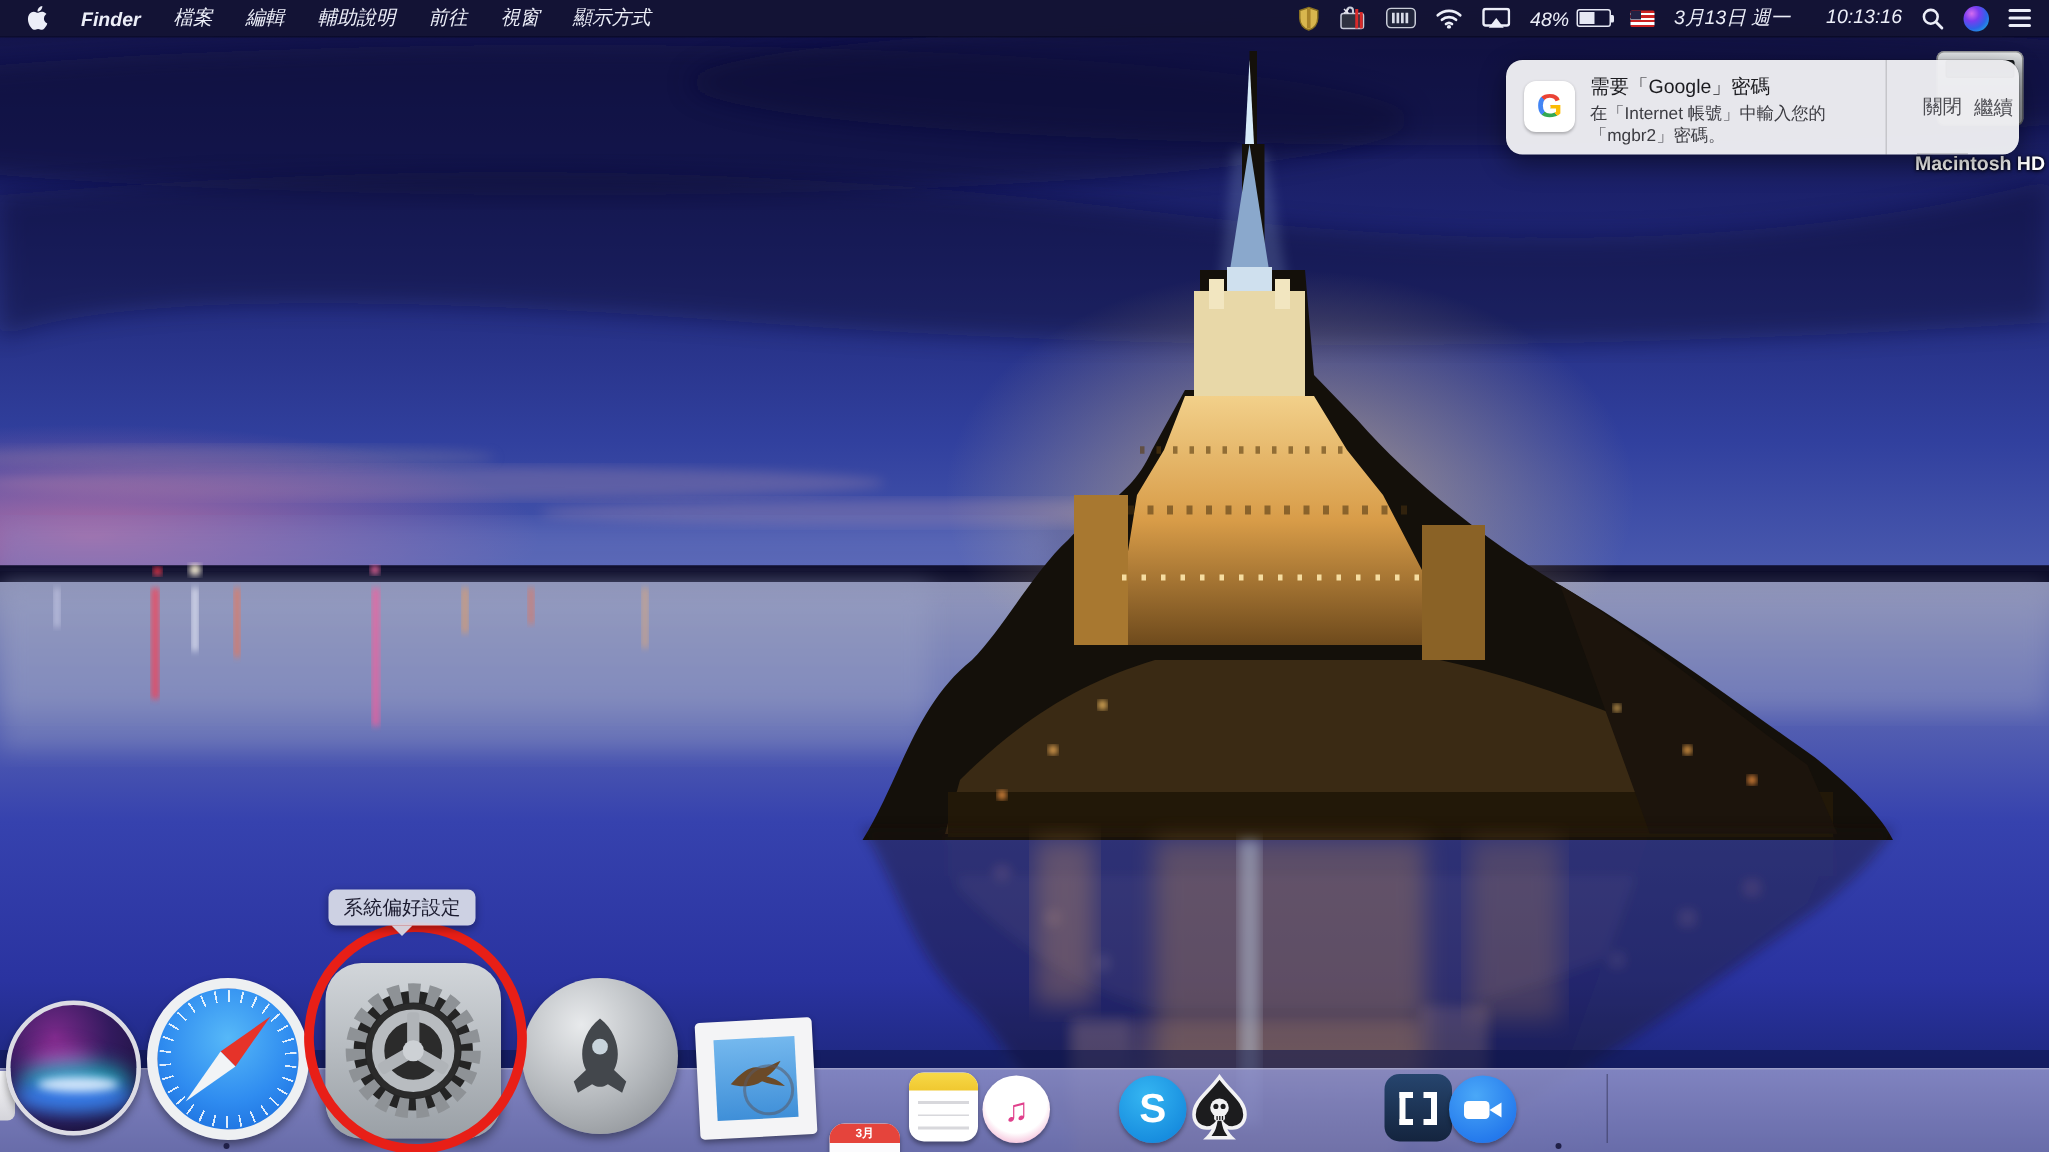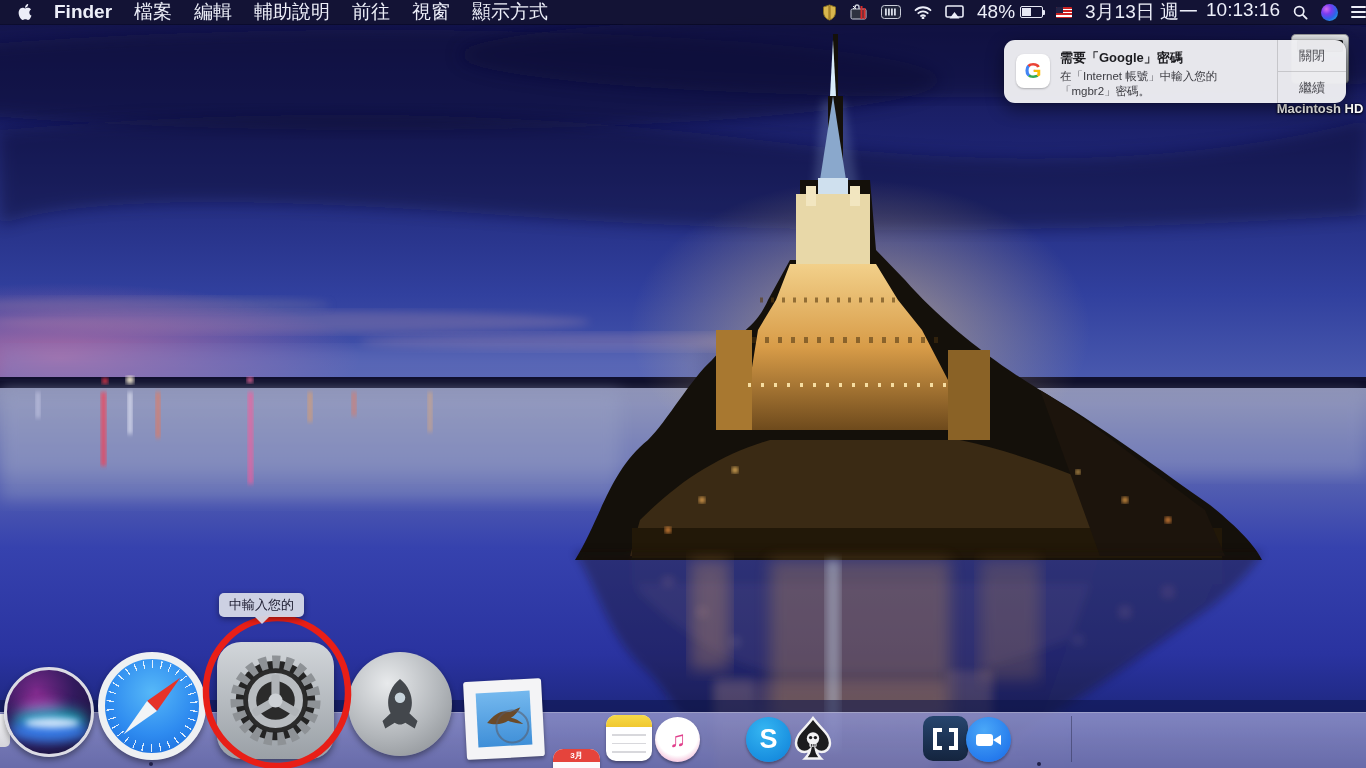--- a/index.html
+++ b/index.html
@@ -6,62 +6,62 @@
   .screen{position:relative;width:1366px;height:768px;overflow:hidden;
           background:#0a0f3c;font-family:"Liberation Sans",sans-serif;
           -webkit-font-smoothing:antialiased;}
 
   
   #wallpaper{position:absolute;left:0;top:0;width:1366px;height:768px;}
 
   
   .menubar{position:absolute;left:0;top:0;width:1366px;height:24px;
            background:rgba(20,20,52,0.96);display:flex;align-items:center;
-           color:#eceef8;font-size:19px;z-index:50;
-           box-shadow:0 1px 0 rgba(0,0,0,.4);}
+           color:#eceef8;font-size:13px;z-index:50;
+           box-shadow:0 1px 0 rgba(0,0,0,.4);font-style:italic;}
   .menubar .left{display:flex;align-items:center;gap:22px;padding-left:18px;}
   .menubar .left .mi{cursor:default;}
   .menubar .appname{font-weight:bold;}
-  .menubar .right{margin-left:auto;display:flex;align-items:center;gap:13px;}
+  .menubar .right{margin-left:auto;display:flex;align-items:center;gap:13px;padding-right:12px;}
   .sticon{display:flex;align-items:center;justify-content:center;height:24px;}
   .battery-group{display:flex;align-items:center;gap:5px;}
   .batt{width:21px;height:10px;border:1px solid #e6e8f4;border-radius:2px;position:relative;}
   .batt:after{content:"";position:absolute;right:-3px;top:2.5px;width:2px;height:5px;background:#e6e8f4;border-radius:0 1px 1px 0;}
   .batt .lvl{position:absolute;left:1px;top:1px;bottom:1px;width:45%;background:#e6e8f4;}
   .usflag{width:16px;height:11px;position:relative;border-radius:1px;overflow:hidden;
     background:repeating-linear-gradient(#c22 0 1.6px,#fff 1.6px 3.2px);}
   .usflag:after{content:"";position:absolute;left:0;top:0;width:7px;height:6px;background:#224;}
   .ncicon{display:flex;flex-direction:column;gap:3px;}
   .ncicon i{display:block;width:15px;height:2px;background:#eceef8;border-radius:1px;}
   .siri-orb{width:17px;height:17px;border-radius:50%;
     background:radial-gradient(circle at 32% 30%,#d46cf0 0%,#7a3cf0 30%,#2e62e8 60%,#15c8d8 100%);}
-  .datetime{display:flex;gap:8px;justify-content:space-between;}
+  .datetime{display:flex;gap:24px;justify-content:space-between;}
 
   
   .hd-icon{position:absolute;left:1289px;top:28px;width:62px;height:68px;z-index:10;}
   .hd-body{position:absolute;left:2px;top:6px;width:58px;height:50px;border-radius:5px;
     background:linear-gradient(#e8eaec,#aeb2b6 30%,#8d9196);box-shadow:inset 0 0 0 1px rgba(0,0,0,.35);}
   .hd-slot{position:absolute;left:8px;top:12px;width:46px;height:12px;border-radius:2px;
     background:linear-gradient(#23262a,#3c4046);box-shadow:inset 0 0 0 1px #15171a;}
   .hd-label{position:absolute;left:1250px;top:101px;width:140px;text-align:center;z-index:20;
     color:#fff;font-weight:bold;font-size:13px;text-shadow:0 1px 3px rgba(0,0,0,.95),0 0 2px rgba(0,0,0,.8);}
 
   
   .notif{position:absolute;left:1004px;top:40px;width:342px;height:63px;z-index:40;
     background:rgba(238,238,242,.97);border-radius:11px;display:flex;
     box-shadow:0 6px 18px rgba(0,0,0,.45),0 0 0 .5px rgba(0,0,0,.15);}
   .notif .gtile{width:34px;height:34px;margin:14px 10px 0 12px;border-radius:8px;background:#fff;
     box-shadow:0 1px 2px rgba(0,0,0,.25);display:flex;align-items:center;justify-content:center;}
   .notif .g{font-size:22px;font-weight:bold;
     background:conic-gradient(from -40deg,#ea4335 0 95deg,#fbbc05 95deg 180deg,#34a853 180deg 262deg,#4285f4 262deg 360deg);
     -webkit-background-clip:text;background-clip:text;color:transparent;}
   .notif .txt{flex:1;padding-top:9px;min-width:0;}
-  .notif .title{font-size:13px;font-weight:bold;color:#1b1b1f;margin-bottom:2px;}
+  .notif .title{font-size:13px;font-weight:normal;color:#1b1b1f;margin-bottom:2px;}
   .notif .body{font-size:11.5px;color:#3c3c42;line-height:1.3;width:198px;}
-  .notif .acts{width:68px;border-left:1px solid rgba(0,0,0,.14);display:flex;flex-direction:column;}
+  .notif .acts{width:68px;border-left:1px solid rgba(0,0,0,.14);display:flex;flex-direction:row;padding-left:20px;}
   .notif .acts .act{flex:1;display:flex;align-items:center;justify-content:center;
     font-size:13px;color:#4c4c52;cursor:default;}
   .notif .acts .act:first-child{border-bottom:1px solid rgba(0,0,0,.14);}
 
   
   .dock-shelf{position:absolute;left:0;top:712px;width:1366px;height:56px;z-index:30;
     background:linear-gradient(rgba(158,160,218,.78),rgba(138,140,202,.72));
     border-top:1px solid rgba(255,255,255,.35);}
   .dock-item{position:absolute;z-index:32;}
   .run-dot{position:absolute;width:4px;height:4px;border-radius:50%;background:#202048;z-index:33;}
@@ -416,21 +416,21 @@
         </g>
         <circle cx="50" cy="50" r="6" fill="#cdd1d5"></circle>
       </svg>
     </div>
   </div>
 
   <svg class="red-ellipse" width="155" height="160" viewBox="0 0 155 160">
     <ellipse cx="77" cy="80" rx="71" ry="74" fill="none" stroke="#e81f17" stroke-width="6.5" transform="rotate(-4 77 80)"></ellipse>
   </svg>
 
-  <div class="tooltip">中輸入您的</div>
+  <div class="tooltip">系統偏好設定</div>
 
   <div class="dock-item" style="left:348px;top:652px;">
     <div class="launchpad">
       <svg width="60" height="60" viewBox="0 0 48 48">
           <path fill="#43474c" d="M24,4 c7,5.5 9.5,13 9.5,19 c0,3.2 -0.8,6 -2,8.4 l6.5,6.2 -2.2,6 -7.6,-4.6 c-1.3,0.9 -2.7,1.4 -4.2,1.4 s-2.9,-0.5 -4.2,-1.4 l-7.6,4.6 -2.2,-6 6.5,-6.2 c-1.2,-2.4 -2,-5.2 -2,-8.4 C14.5,17 17,9.5 24,4 z"></path>
           <circle cx="24" cy="19" r="4.2" fill="#c8d4dc"></circle>
         </svg>
     </div>
   </div>
 

